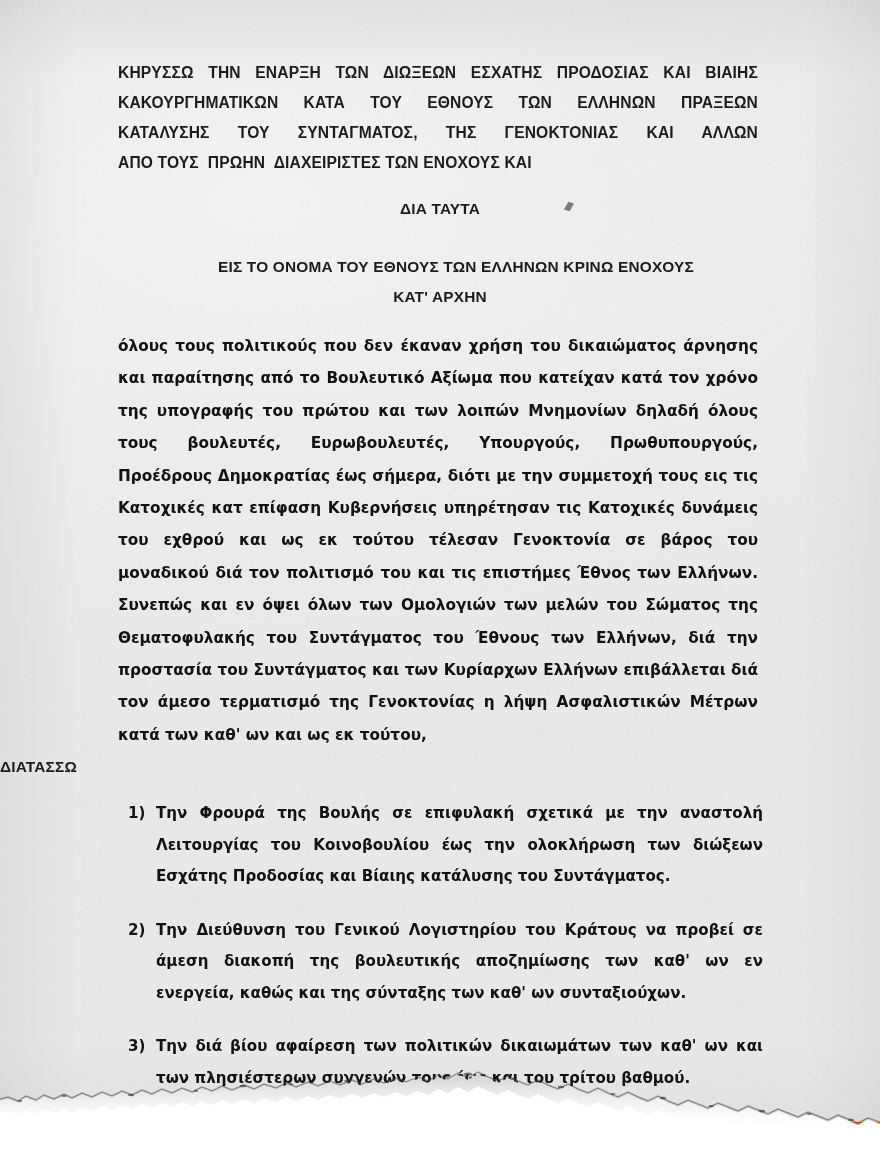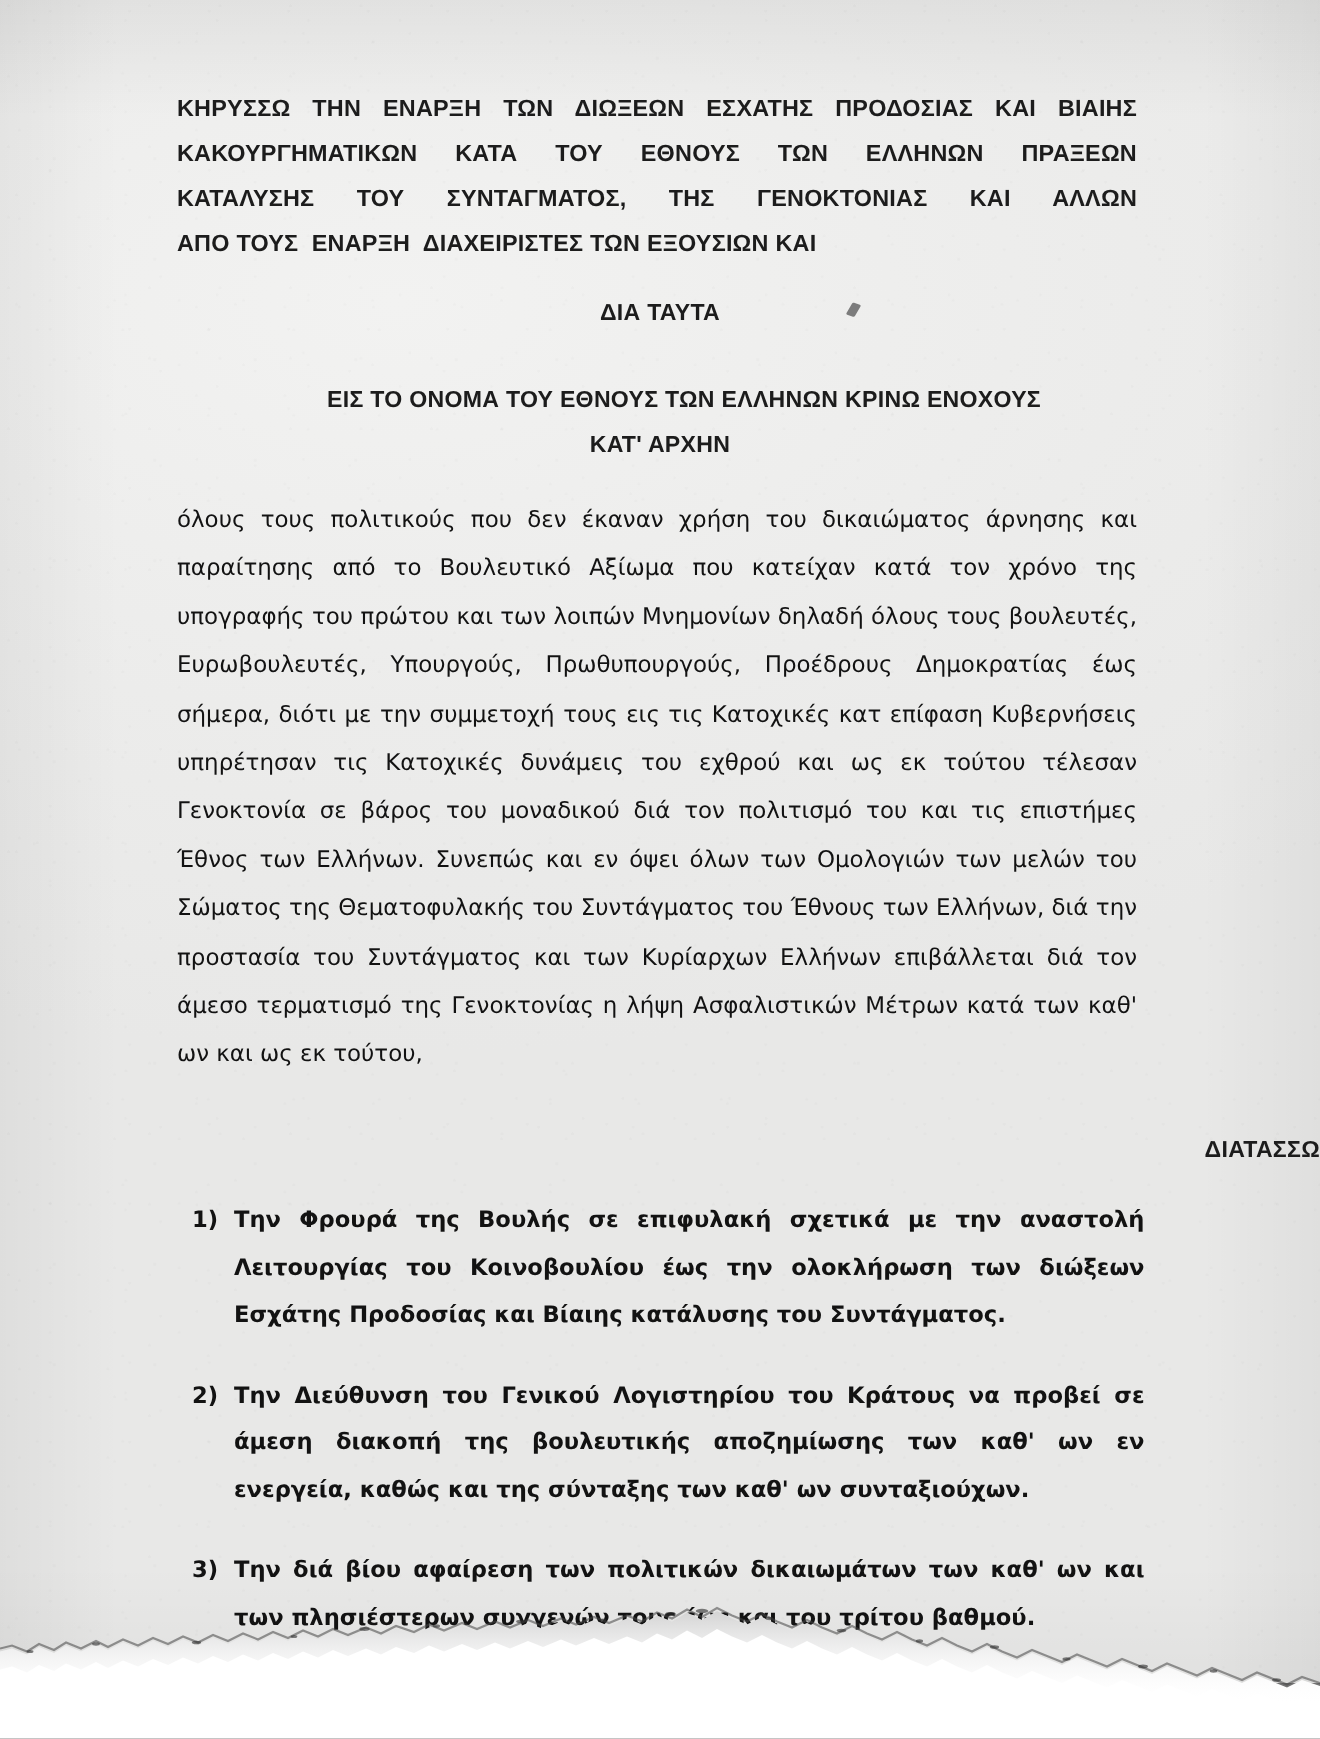--- a/index.html
+++ b/index.html
@@ -11,21 +11,21 @@
 
   body {
     font-family: "DejaVu Sans", sans-serif;
   }
 
   #page {
     position: relative;
     width: 880px;
     height: 1159px;
     overflow: hidden;
-    background: #737373;
+    background: #f97316;
   }
 
   
   .paper {
     position: absolute;
     left: 0;
     top: 0;
     width: 880px;
     height: 1122px;
     background:
@@ -129,35 +129,35 @@
     border-radius: 1px;
     opacity: .75;
   }
 
   .body-par {
     position: absolute;
     left: 118px;
     top: 330px;
     width: 640px;
     font-family: "DejaVu Sans", sans-serif;
-    font-weight: 400;
+    font-weight: 700;
     font-size: 15.3px;
     line-height: 32.4px;
     color: #121212;
     text-align: justify;
     text-align-last: left;
     hyphens: none;
   }
 
   .order-heading {
     position: absolute;
     left: 0;
     top: 758px;
     width: 880px;
-    text-align: right;
+    text-align: left;
     font-family: "Liberation Sans", sans-serif;
     font-weight: 700;
     font-size: 15.4px;
     letter-spacing: .2px;
     color: #1c1c1c;
   }
 
   .list {
     position: absolute;
     left: 118px;
@@ -197,21 +197,21 @@
     <div class="grain"></div>
     <div class="shade"></div>
   </div>
 
   <div class="content">
 
     <div class="block-heading" style="top:58px;">
       <div class="justified">ΚΗΡΥΣΣΩ ΤΗΝ ΕΝΑΡΞΗ ΤΩΝ ΔΙΩΞΕΩΝ ΕΣΧΑΤΗΣ ΠΡΟΔΟΣΙΑΣ ΚΑΙ ΒΙΑΙΗΣ</div>
       <div class="justified">ΚΑΚΟΥΡΓΗΜΑΤΙΚΩΝ ΚΑΤΑ ΤΟΥ ΕΘΝΟΥΣ ΤΩΝ ΕΛΛΗΝΩΝ ΠΡΑΞΕΩΝ</div>
       <div class="justified">ΚΑΤΑΛΥΣΗΣ ΤΟΥ ΣΥΝΤΑΓΜΑΤΟΣ, ΤΗΣ ΓΕΝΟΚΤΟΝΙΑΣ ΚΑΙ ΑΛΛΩΝ</div>
-      <div>ΑΠΟ ΤΟΥΣ  ΕΝΑΡΞΗ  ΔΙΑΧΕΙΡΙΣΤΕΣ ΤΩΝ ΕΞΟΥΣΙΩΝ ΚΑΙ</div>
+      <div>ΑΠΟ ΤΟΥΣ  ΠΡΩΗΝ  ΔΙΑΧΕΙΡΙΣΤΕΣ ΤΩΝ ΕΝΟΧΟΥΣ ΚΑΙ</div>
     </div>
 
     <div class="centered-line" style="top:200px;">ΔΙΑ ΤΑΥΤΑ</div>
     <div class="stray-mark"></div>
 
     <div class="centered-line" style="top:258px;margin-left:16px;">ΕΙΣ ΤΟ ΟΝΟΜΑ ΤΟΥ ΕΘΝΟΥΣ ΤΩΝ ΕΛΛΗΝΩΝ ΚΡΙΝΩ ΕΝΟΧΟΥΣ</div>
 
     <div class="centered-line" style="top:288px;text-align:center;">ΚΑΤ' ΑΡΧΗΝ</div>
 
     <div class="body-par">όλους τους πολιτικούς που δεν έκαναν χρήση του δικαιώματος άρνησης και παραίτησης από το Βουλευτικό Αξίωμα που κατείχαν κατά τον χρόνο της υπογραφής του πρώτου και των λοιπών Μνημονίων δηλαδή όλους τους βουλευτές, Ευρωβουλευτές, Υπουργούς, Πρωθυπουργούς, Προέδρους Δημοκρατίας έως σήμερα, διότι με την συμμετοχή τους εις τις Κατοχικές κατ επίφαση Κυβερνήσεις υπηρέτησαν τις Κατοχικές δυνάμεις του εχθρού και ως εκ τούτου τέλεσαν Γενοκτονία σε βάρος του μοναδικού διά τον πολιτισμό του και τις επιστήμες Έθνος των Ελλήνων. Συνεπώς και εν όψει όλων των Ομολογιών των μελών του Σώματος της Θεματοφυλακής του Συντάγματος του Έθνους των Ελλήνων, διά την προστασία του Συντάγματος και των Κυρίαρχων Ελλήνων επιβάλλεται διά τον άμεσο τερματισμό της Γενοκτονίας η λήψη Ασφαλιστικών Μέτρων κατά των καθ' ων και ως εκ τούτου,</div>

